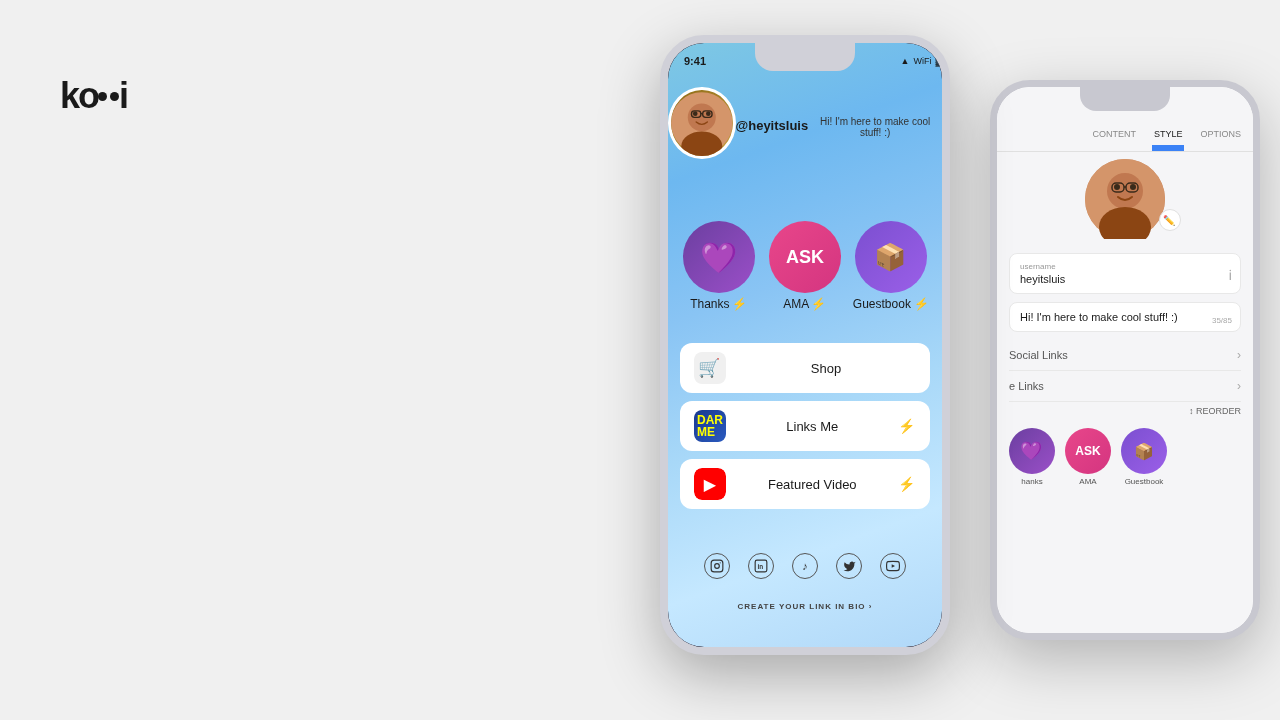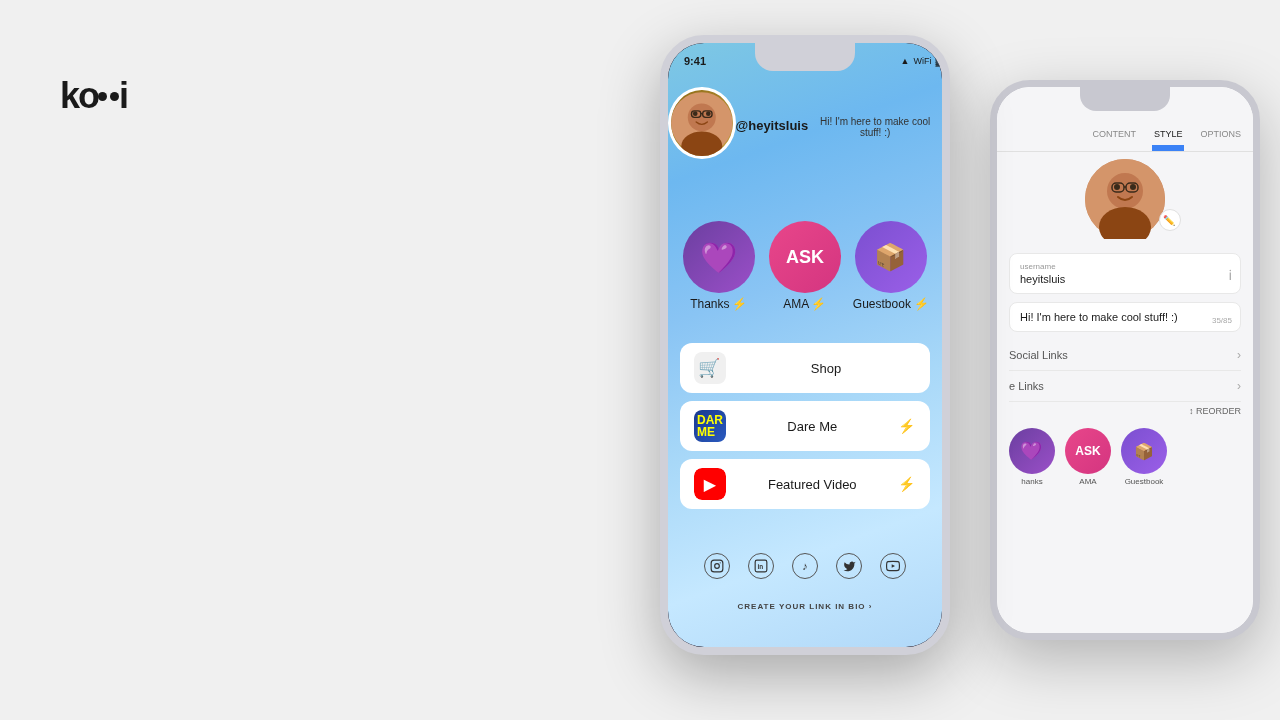--- a/index.html
+++ b/index.html
@@ -674,21 +674,21 @@
           </div>
           <span class="list-item-label">Shop</span>
         </div>
 
         <div class="list-item">
           <div class="list-item-icon">
             <div class="dare-icon-bg">
               <span style="font-size:12px;font-weight:800;color:yellow;line-height:1">DAR<br>ME</span>
             </div>
           </div>
-          <span class="list-item-label">Dare Me</span>
+          <span class="list-item-label">Links Me</span>
           <span class="list-item-lightning">⚡</span>
         </div>
 
         <div class="list-item">
           <div class="list-item-icon">
             <div class="yt-icon-bg">
               <span style="font-size:16px">▶</span>
             </div>
           </div>
           <span class="list-item-label">Featured Video</span>

